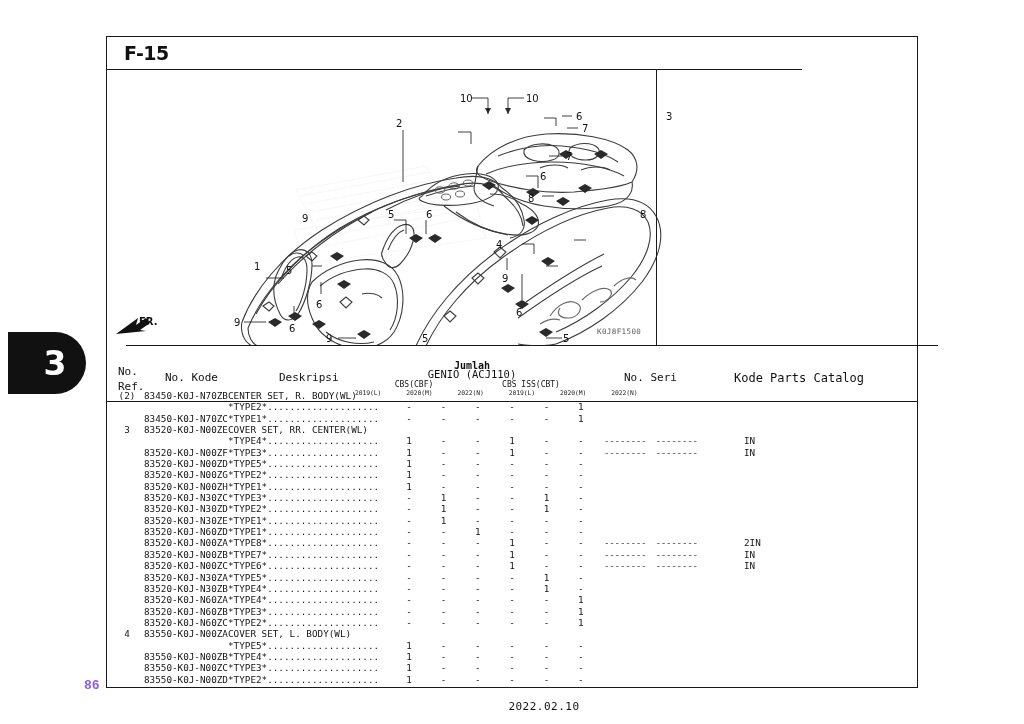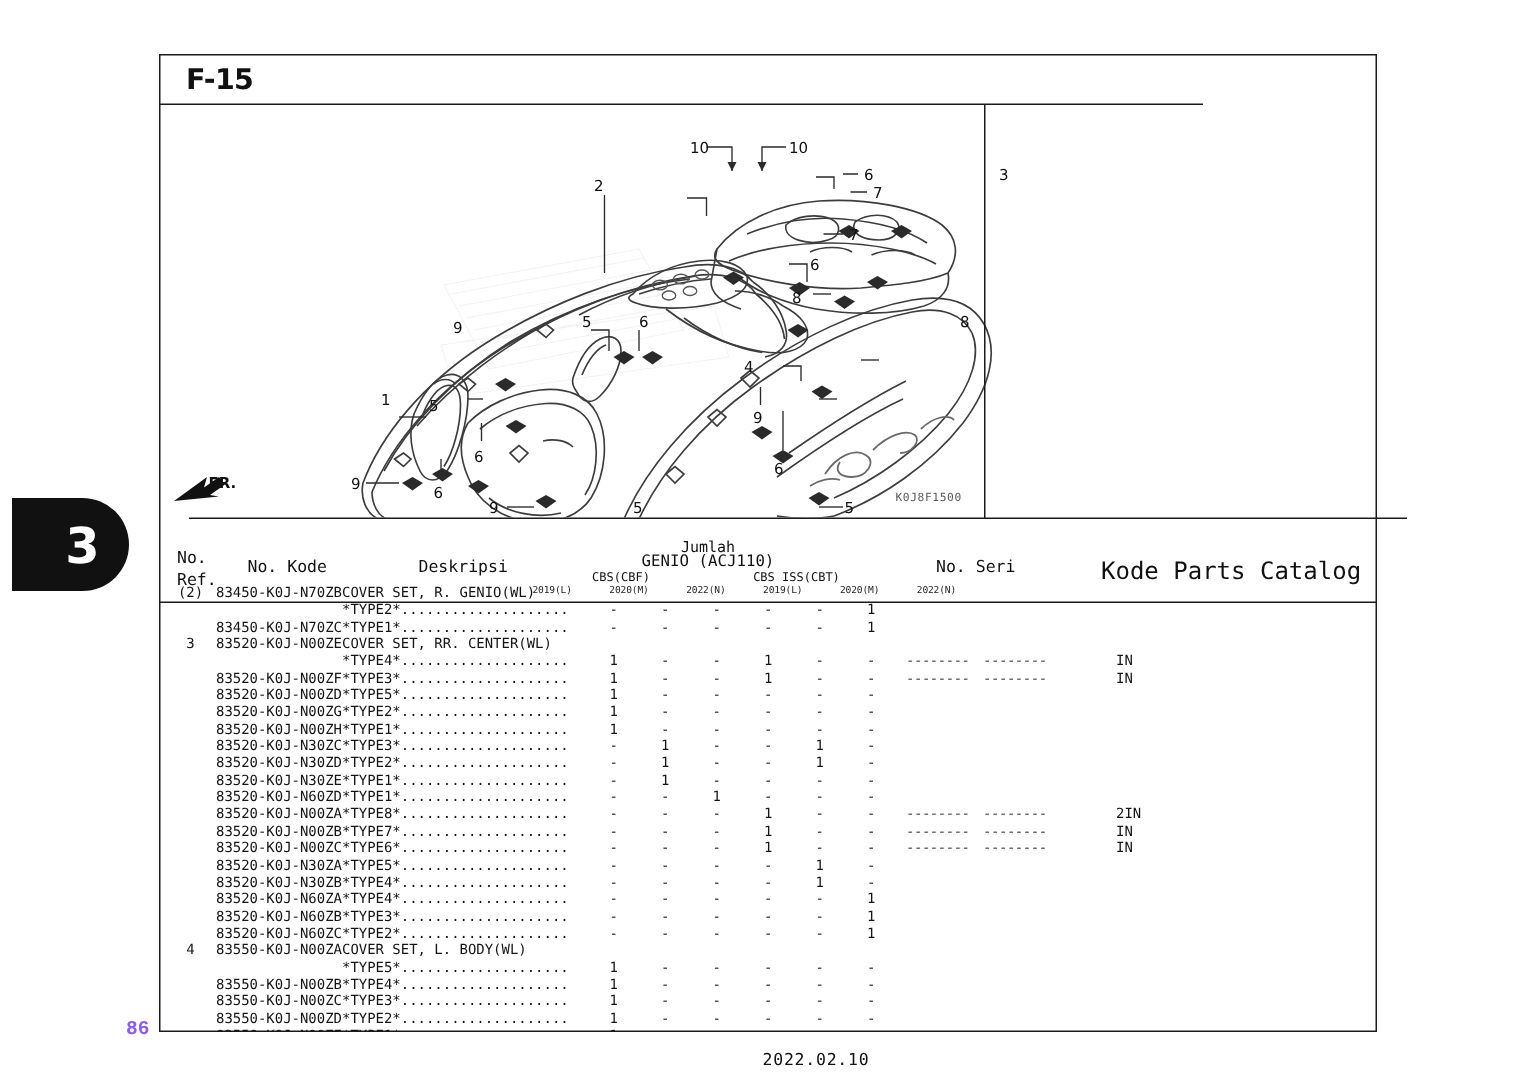--- a/index.html
+++ b/index.html
@@ -98,29 +98,29 @@
     margin-top: 12px;
   }
   .th {
     position: absolute;
     font-family: "DejaVu Sans Mono", monospace;
     color: #111;
   }
   .th-noref   { left: 12px;  top: 6px;  font-size: 11px; line-height: 15px; }
   .th-nopart  { left: 59px;  top: 13px; font-size: 11px; }
   .th-desk    { left: 173px; top: 13px; font-size: 11px; }
-  .th-jumlah  { left: 251px; top: 2px;  font-size: 10px; width: 230px; text-align: center; }
+  .th-jumlah  { left: 251px; top: 2px;  font-size: 10px; width: 230px; text-align: center; font-weight: bold; }
   .th-model   { left: 251px; top: 10px; font-size: 10.5px; width: 230px; text-align: center; }
   .th-cbs     { left: 251px; top: 22px; font-size: 8px; width: 114px; text-align: center; }
   .th-cbsiss  { left: 368px; top: 22px; font-size: 8px; width: 114px; text-align: center; }
   .th-years   { left: 249px; top: 31px; width: 236px; font-size: 6.4px;
                 display: flex; color: #222; gap: 25px; }
   .th-years span { flex: 1; text-align: center; letter-spacing: -0.1px; }
   .th-seri    { left: 518px; top: 13px; font-size: 11px; }
-  .th-kode    { left: 628px; top: 13px; font-size: 16px; }
+  .th-kode    { left: 628px; top: 13px; font-size: 12px; }
 
   
   .tbody {
     position: absolute;
     left: 106px; top: 390px;
     width: 812px; height: 298px;
     overflow: hidden;
   }
   .row {
     position: relative;
@@ -412,21 +412,21 @@
         <span>2022(N)</span>
       </div>
     <div class="th th-seri">No. Seri</div>
     <div class="th th-kode">Kode Parts Catalog</div>
   </div>
 
   <div class="tbody" id="table-body">
       <div class="row">
         <div class="c-ref">(2)</div>
         <div class="c-part">83450-K0J-N70ZB</div>
-        <div class="c-desc">COVER SET, R. GENIO(WL)</div>
+        <div class="c-desc">CENTER SET, R. BODY(WL)</div>
         <div class="c-qty">
           <span></span>
           <span></span>
           <span></span>
           <span></span>
           <span></span>
           <span></span>
         </div>
         <div class="c-seri"></div>
         <div class="c-kode"></div>

